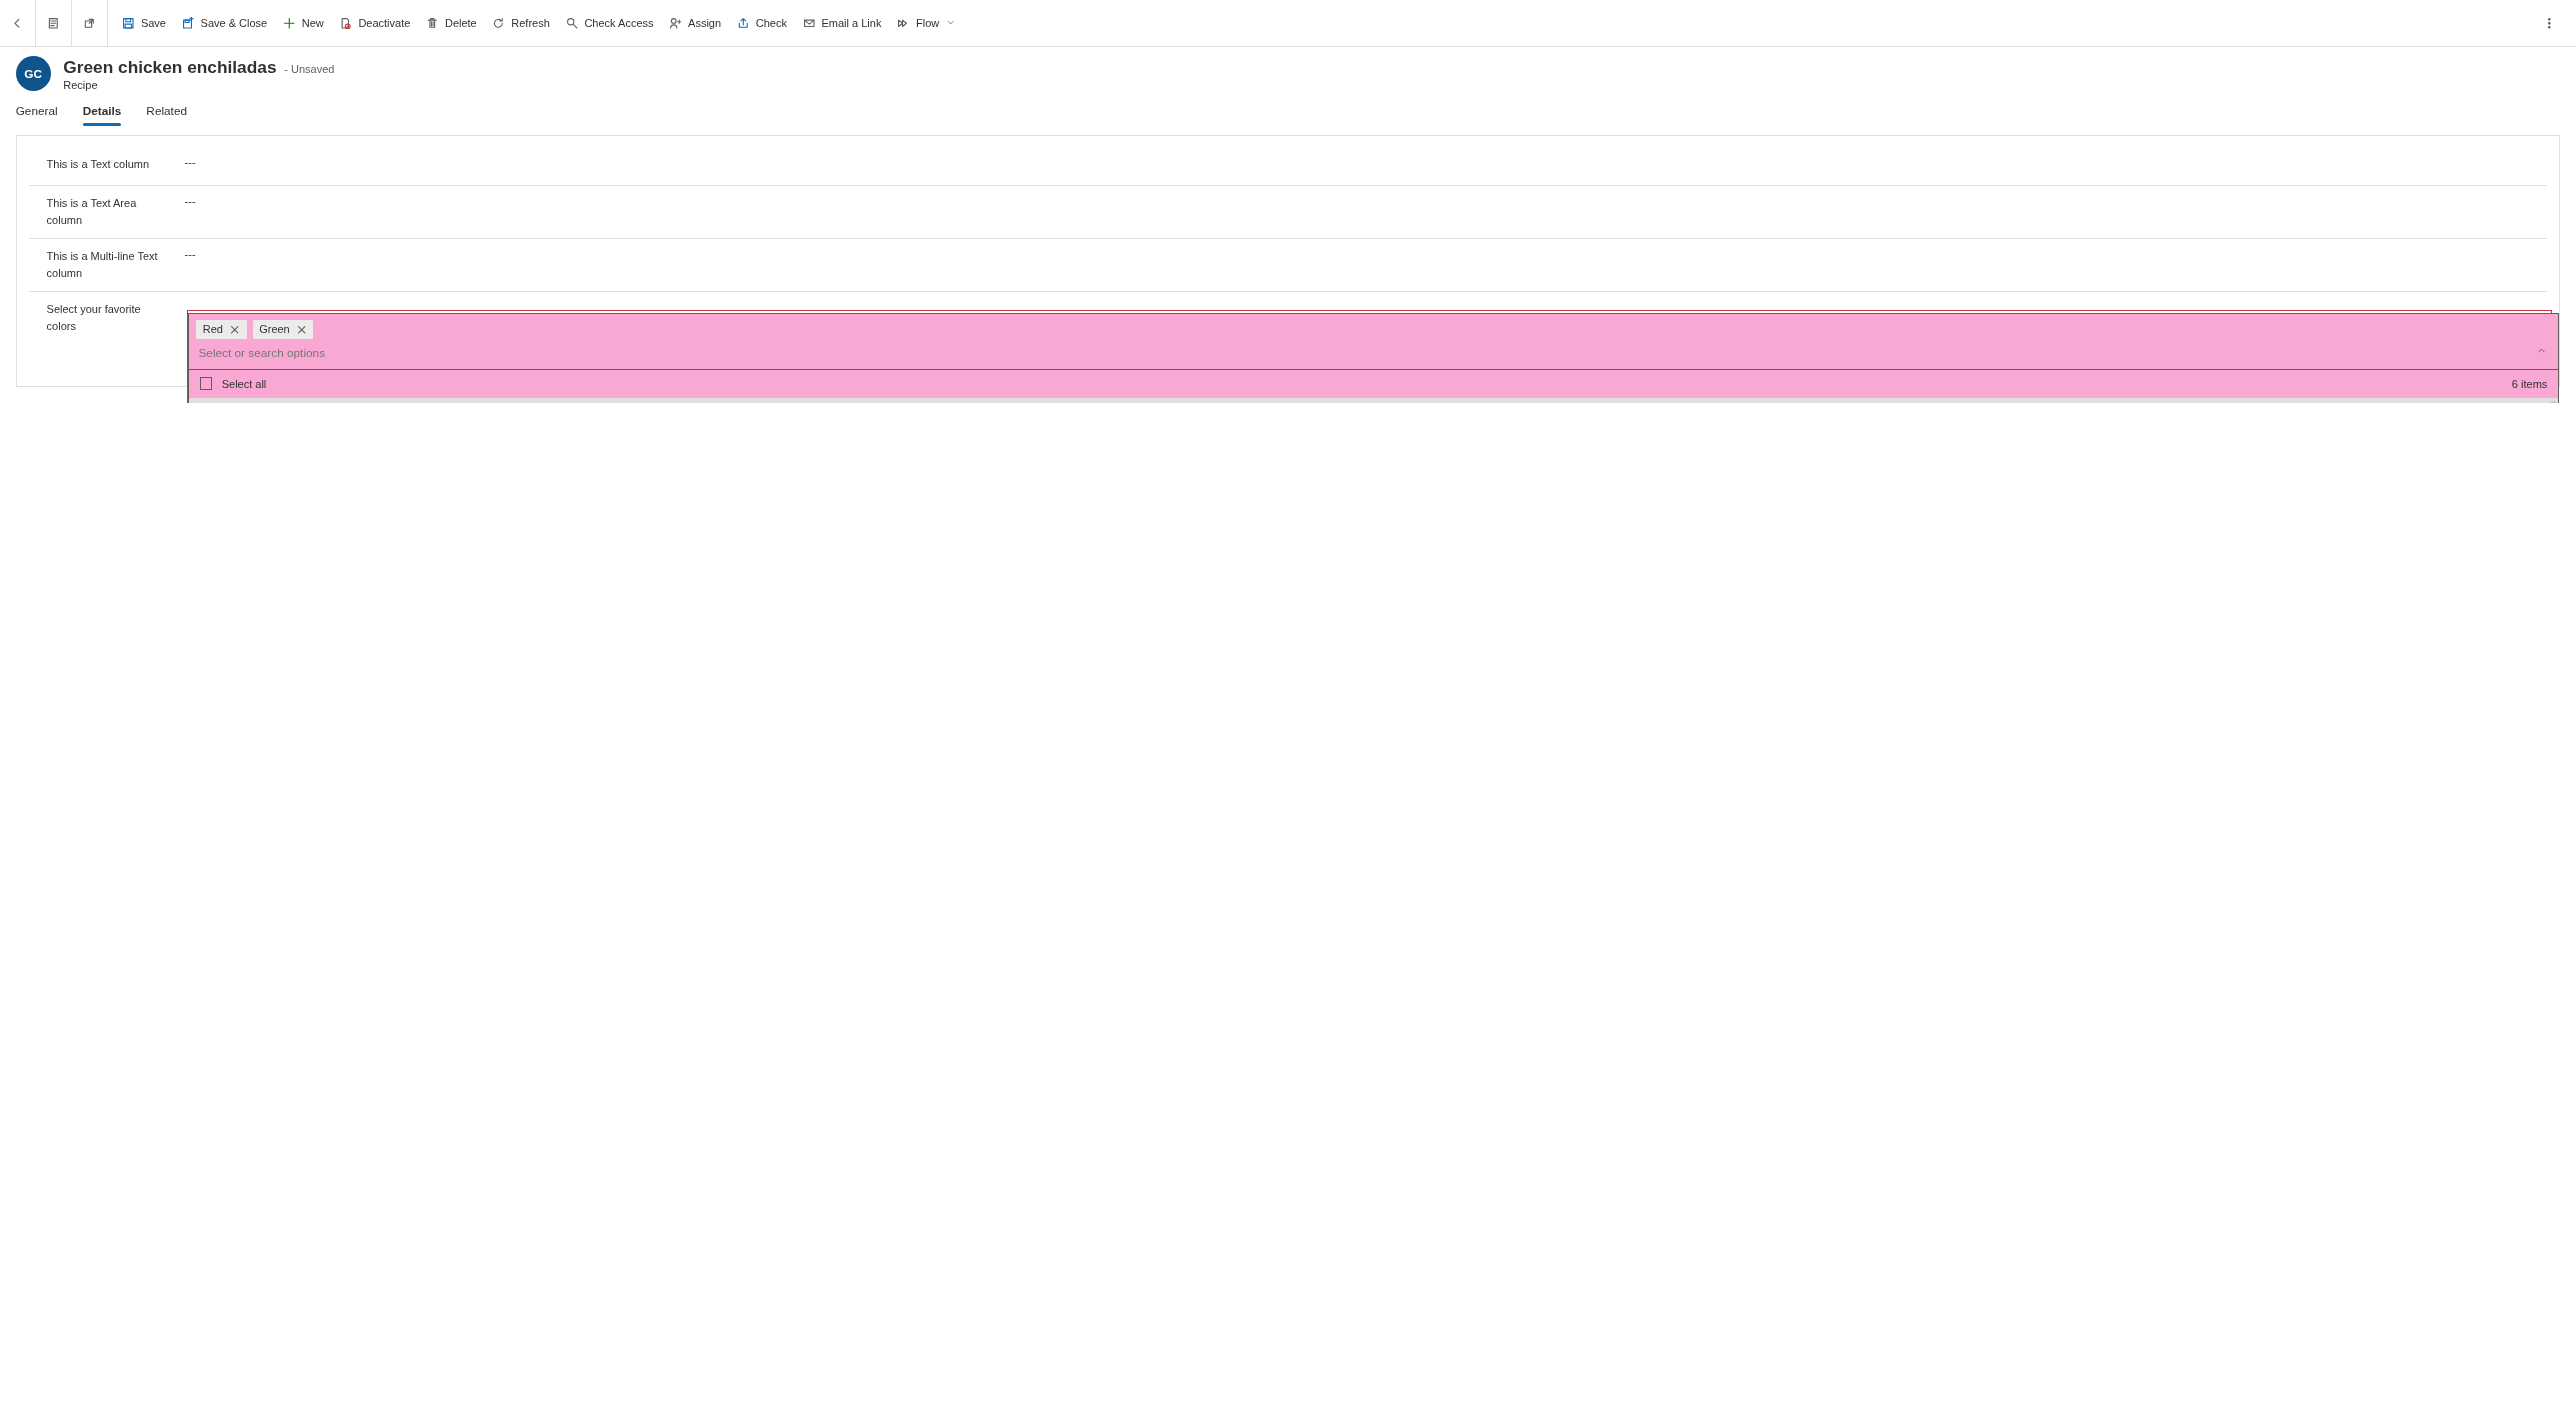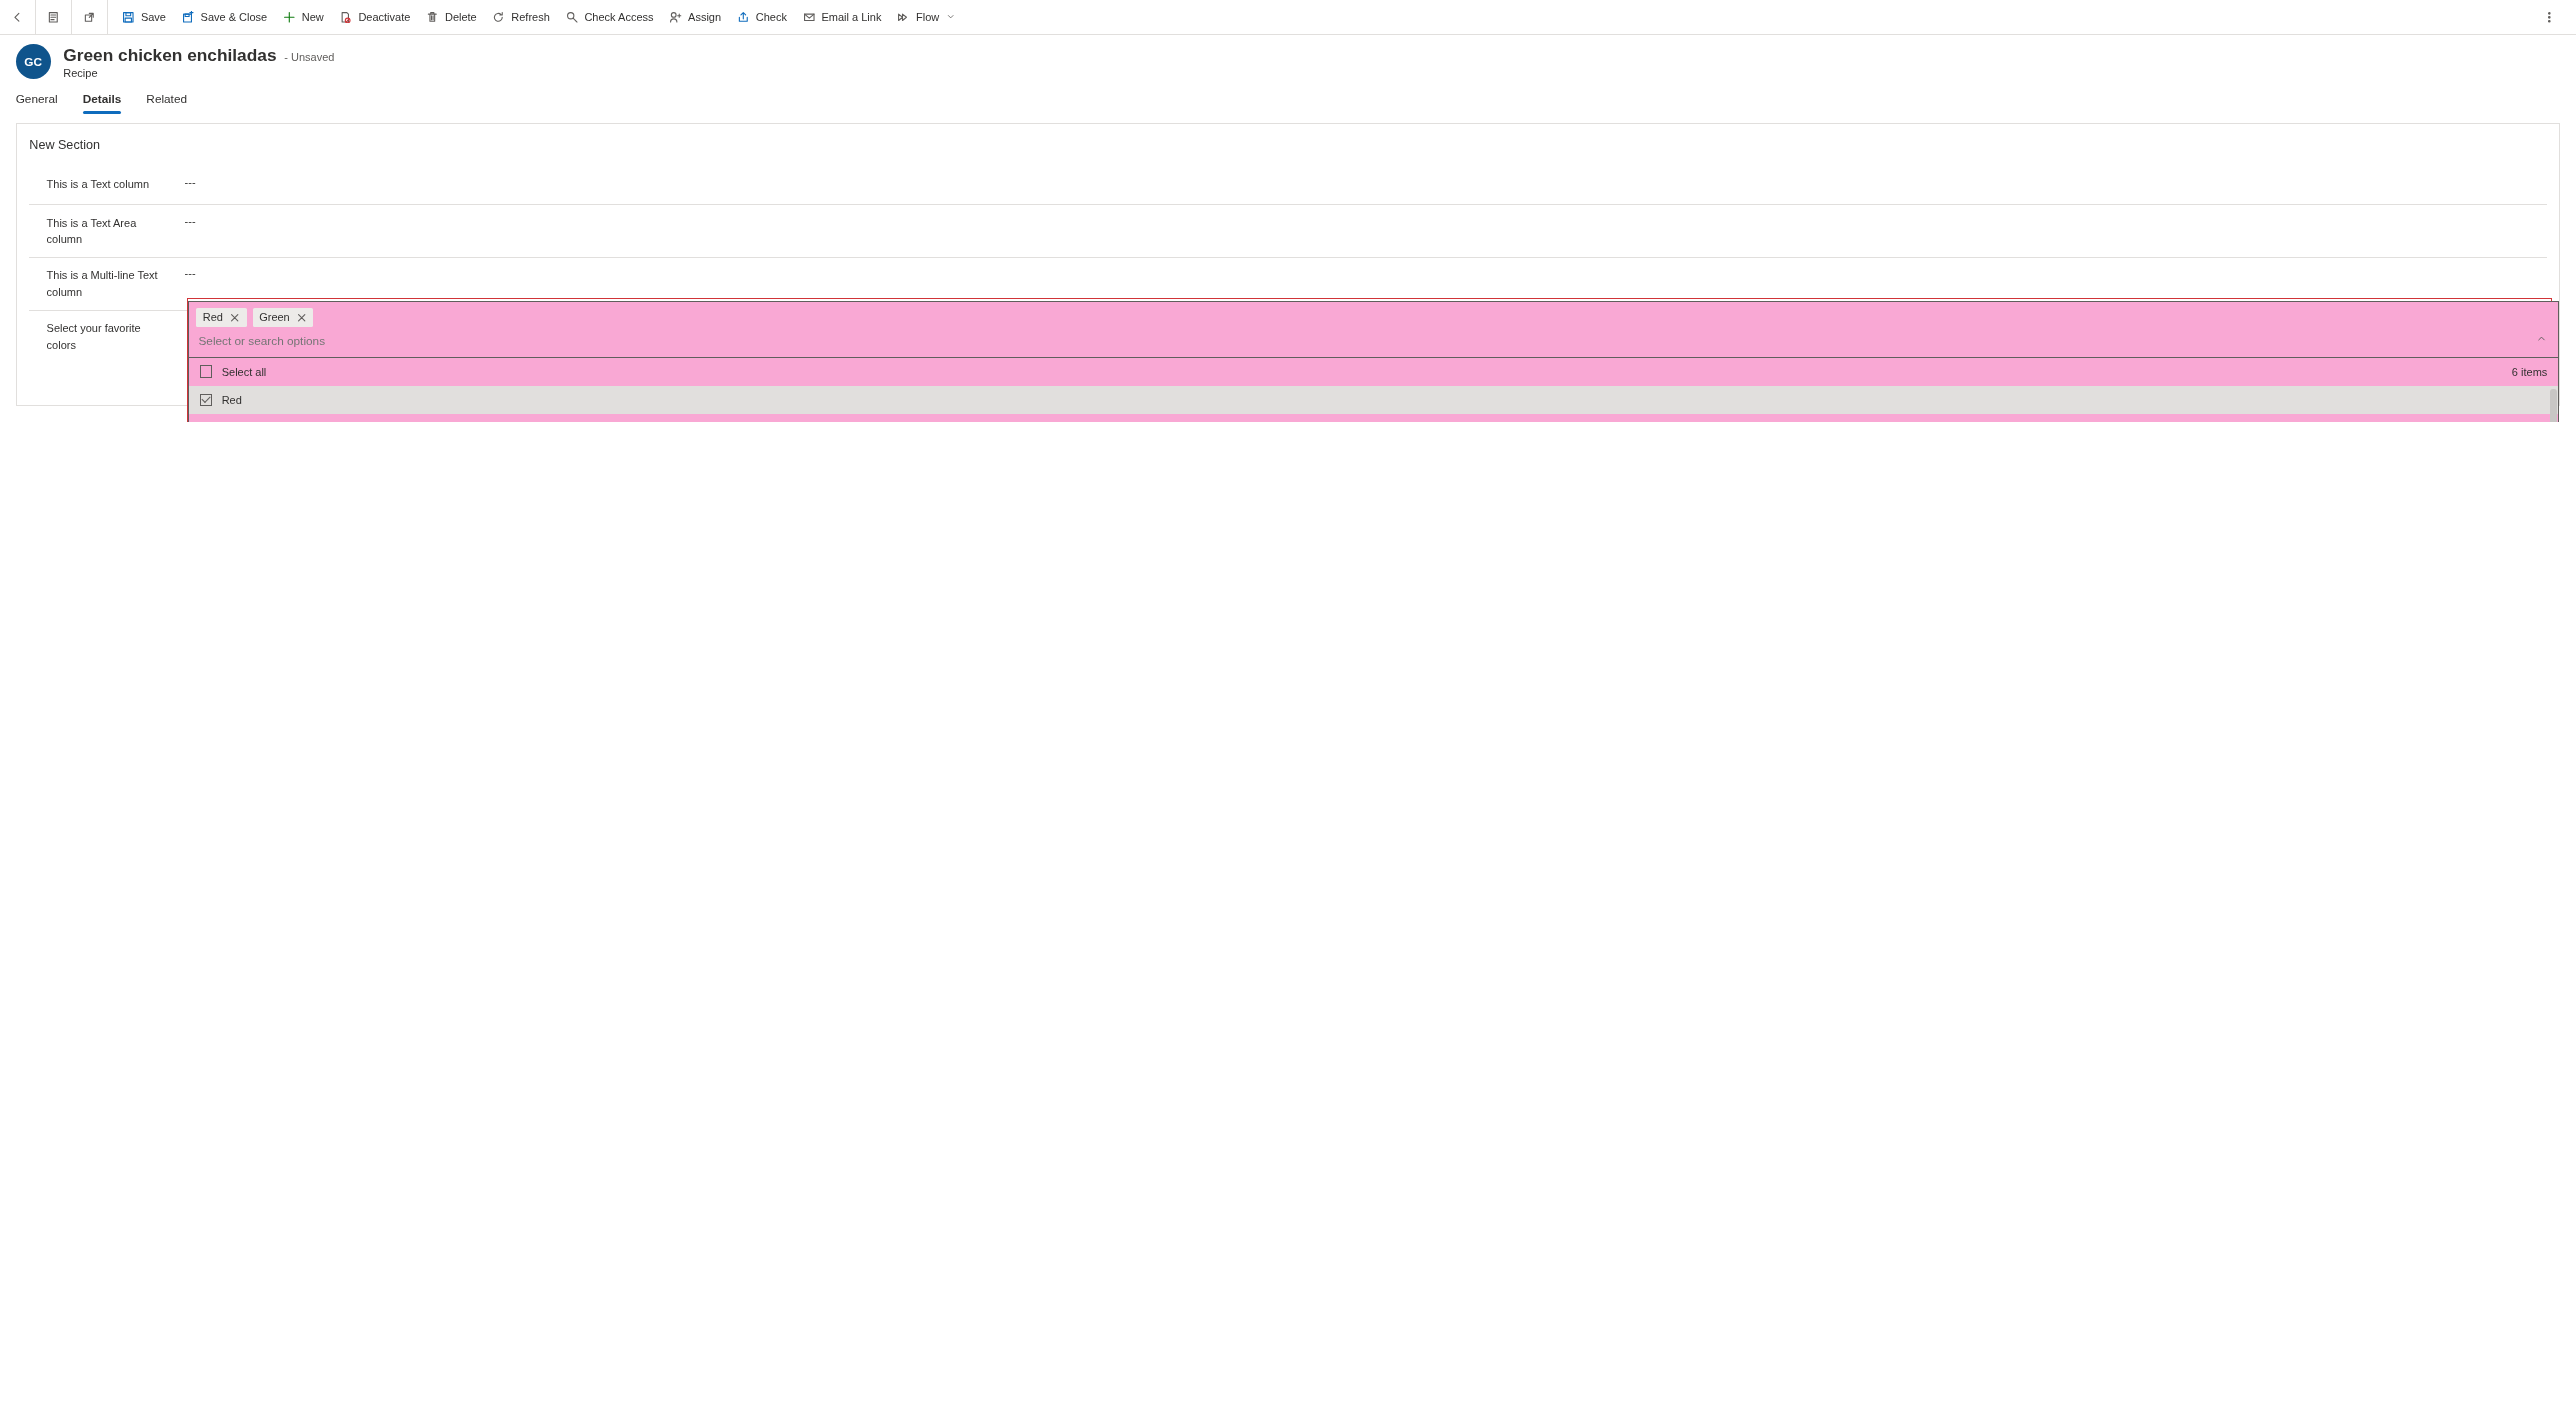--- a/index.html
+++ b/index.html
@@ -1,17 +1,17 @@
 <!DOCTYPE html>
 <html><head>
 <meta charset="utf-8">
 <style>
   * { box-sizing: border-box; }
   html, body { margin: 0; padding: 0; font-family: "Segoe UI", Arial, sans-serif; font-size: 11px; color: #323130; background: #fff; }
-  .chrome-bar { display: flex; align-items: stretch; border-bottom: 0.8px solid #e1dfdd; height: 35px; }
+  .chrome-bar { display: flex; align-items: stretch; border-bottom: 0.8px solid #e1dfdd; height: 47px; }
   .chrome-seg { display: flex; align-items: center; justify-content: center; width: 36px; border-right: 0.8px solid #e1dfdd; cursor: pointer; }
   .cmdbar { display: flex; align-items: center; gap: 15.7px; padding: 0 14px; flex: 1; }
   .cmd { display: flex; align-items: center; gap: 6.3px; cursor: pointer; color: #323130; }
   .cmd svg { flex-shrink: 0; }
   .overflow-dots { margin-left: auto; display: flex; align-items: center; padding: 0 6.3px; cursor: pointer; }
 
   .page { padding: 9.4px 15.7px 15.7px 15.7px; }
   .header { display: flex; align-items: center; gap: 12.6px; margin-bottom: 7.8px; }
   .avatar { width: 35px; height: 35px; border-radius: 50%; background: #0f548c; color: #fff; display: flex; align-items: center; justify-content: center; font-weight: 600; font-size: 11.8px; }
   .title-row { display: flex; align-items: baseline; gap: 7.8px; }
@@ -185,21 +185,20 @@
     </div>
   </div>
 
   <div class="tabs">
     <div class="tab">General</div>
     <div class="tab active">Details</div>
     <div class="tab">Related</div>
   </div>
 
   <div class="card">
-    <div class="section-title">New Section</div>
 
     <div class="field-row">
       <div class="field-label">This is a Text column</div>
       <div class="field-value">---</div>
     </div>
     <div class="field-row">
       <div class="field-label">This is a Text Area column</div>
       <div class="field-value">---</div>
     </div>
     <div class="field-row">

